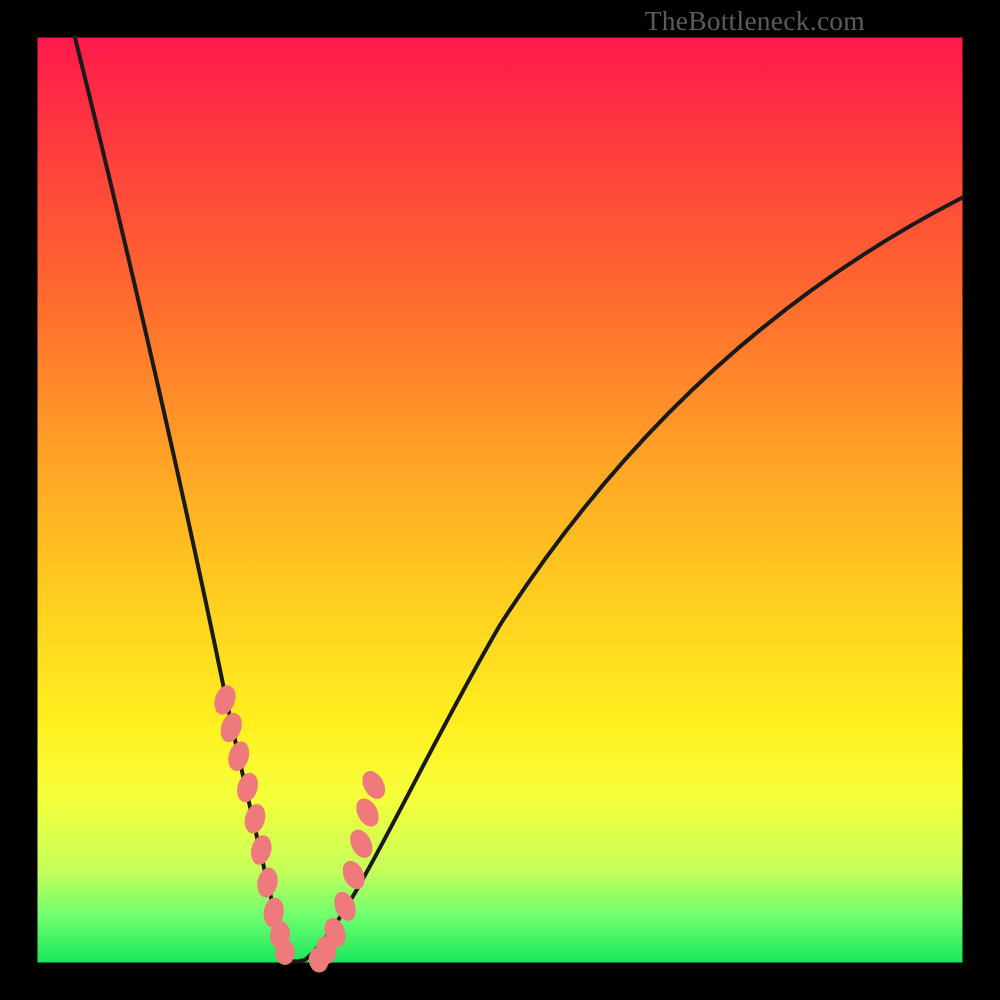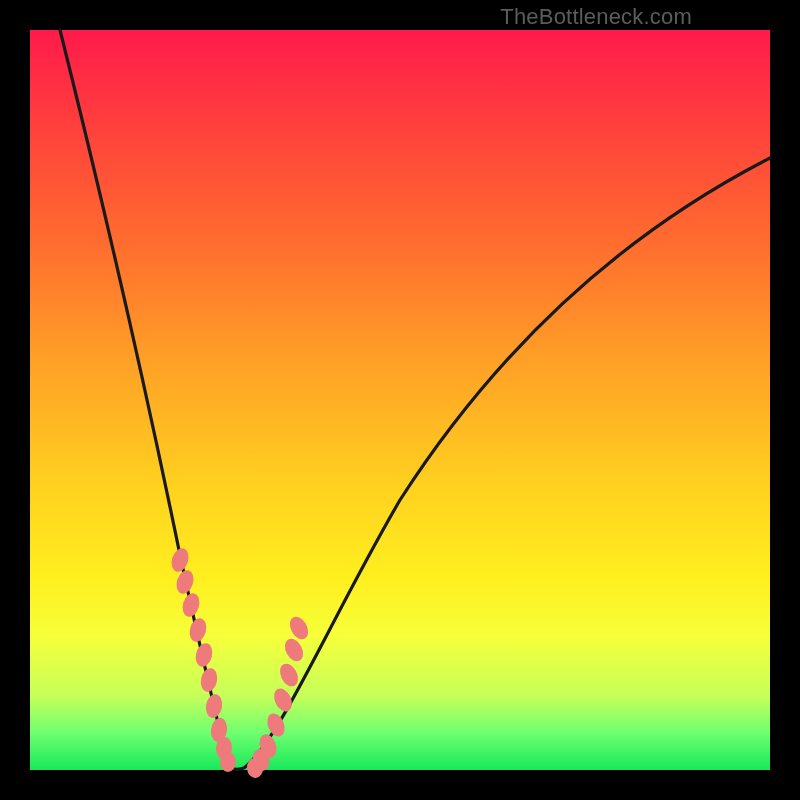--- a/index.html
+++ b/index.html
@@ -9,20 +9,21 @@
     height: 800px;
     background: #000000;
     overflow: hidden;
     font-family: Arial, Helvetica, sans-serif;
   }
   .frame {
     position: relative;
     width: 704px;
     height: 800px;
     background: #000000;
+    font-family: Liberation Serif, serif;
   }
   .plot-area {
     position: absolute;
     left: 30px;
     top: 30px;
     width: 740px;
     height: 740px;
     
     background: linear-gradient(
       to bottom,

